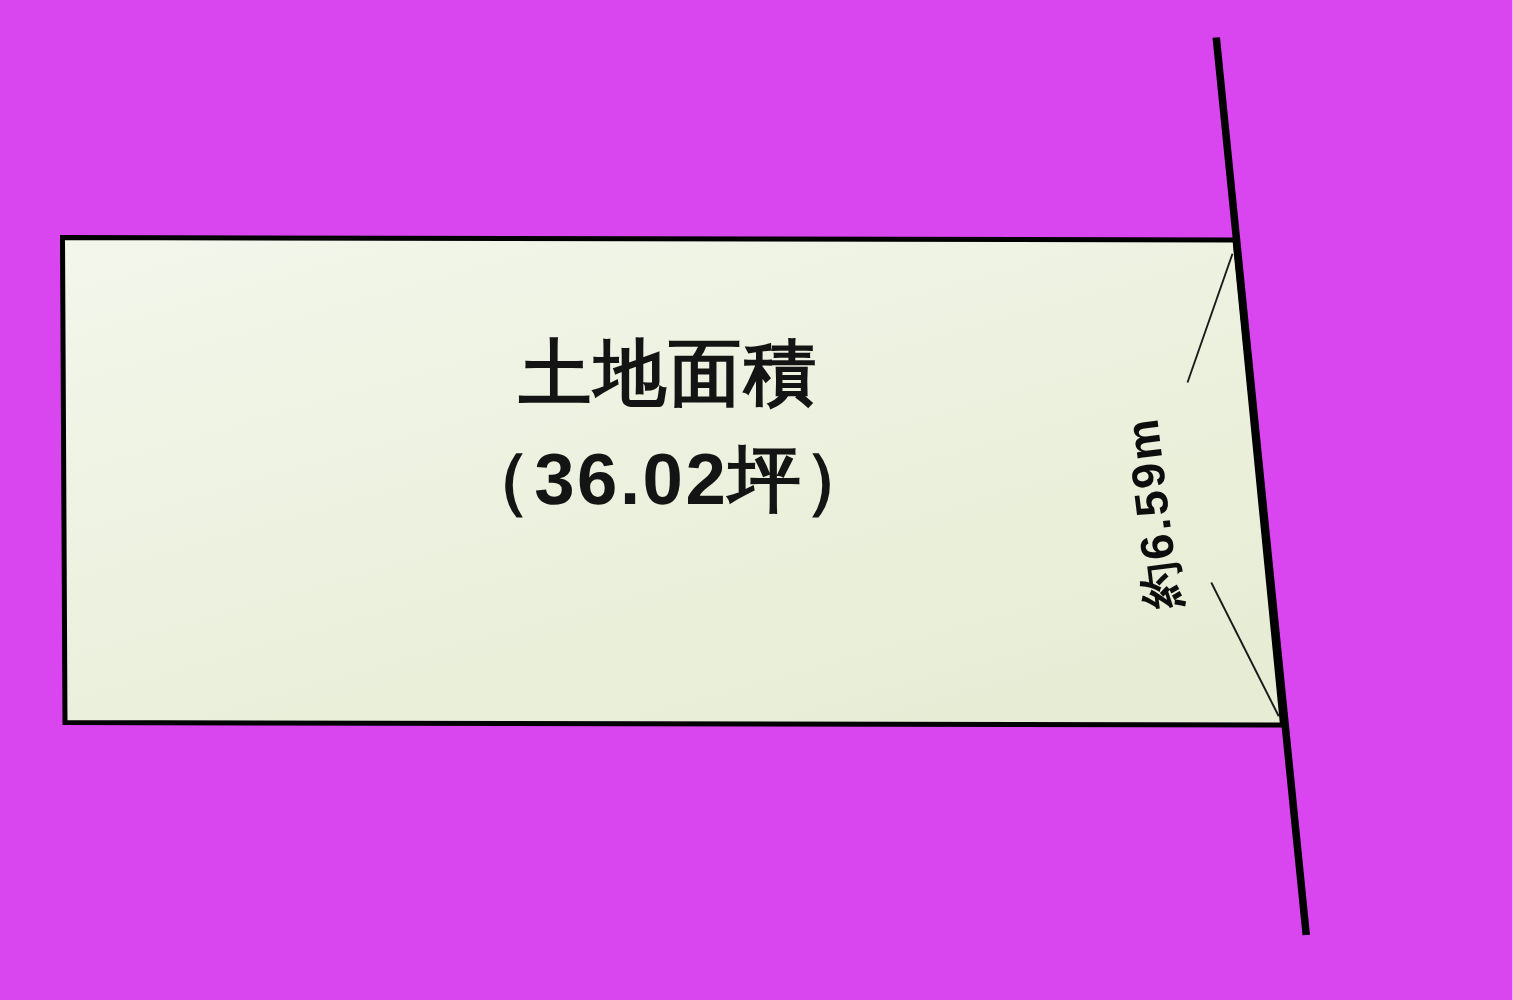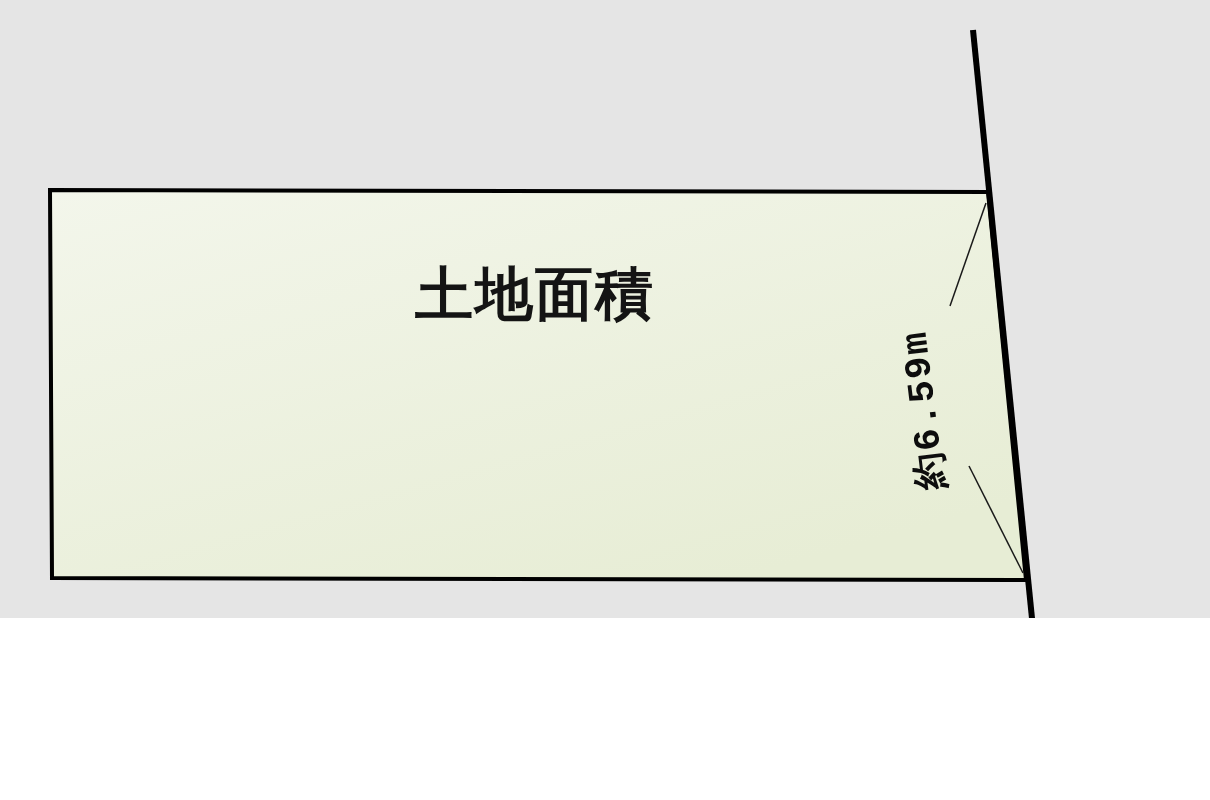--- a/index.html
+++ b/index.html
@@ -3,24 +3,24 @@
 <meta charset="utf-8">
 <style>
   html, body {
     margin: 0;
     padding: 0;
     background: #ffffff;
   }
   .canvas {
     position: relative;
     width: 1210px;
-    height: 618px;
-    background: #e5e5e5;
+    height: 800px;
+    background: #d946ef;
     overflow: hidden;
-    font-family: Liberation Mono, monospace;
+    font-family: Liberation Sans, sans-serif;
   }
   .plan-svg {
     position: absolute;
     left: 0;
     top: 0;
     width: 1210px;
     height: 800px;
   }
   .parcel-label {
     position: absolute;
@@ -73,17 +73,18 @@
 
     <line x1="973" y1="30" x2="1045" y2="748" stroke-width="6" stroke-linecap="butt" stroke="#000000"></line>
 
     <line x1="986" y1="203" x2="950" y2="306" stroke-width="1.5" stroke="#1a1a1a"></line>
 
     <line x1="969" y1="466" x2="1023" y2="573" stroke-width="1.5" stroke="#1a1a1a"></line>
   </svg>
 
   <div class="parcel-label">
     <div class="line">土地面積</div>
+    <div class="line">（36.02坪）</div>
   </div>
 
   <div class="edge-dimension-label">約6.59m</div>
 
 </div>
 
 </body></html>

